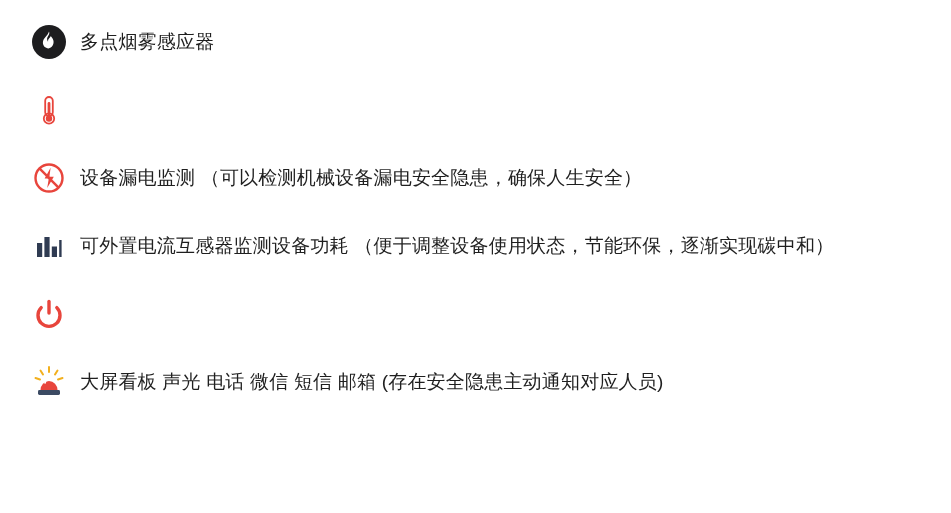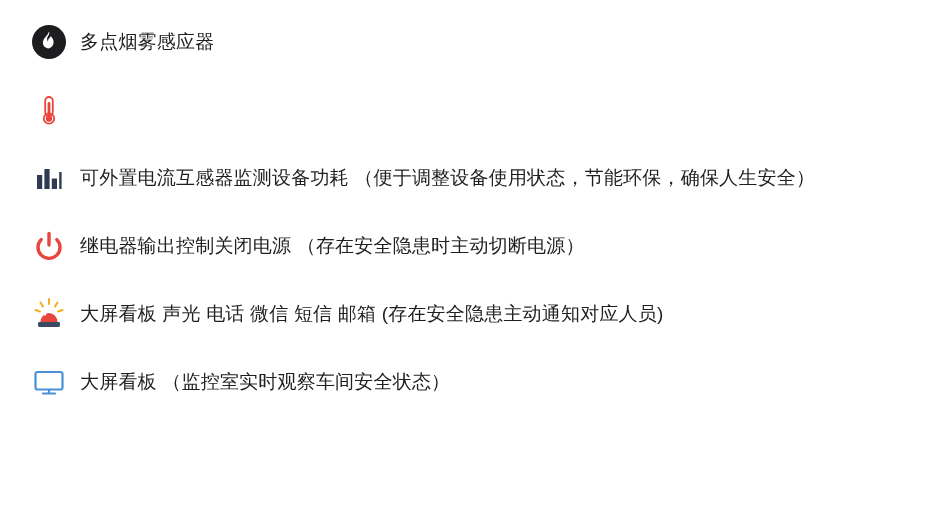--- a/index.html
+++ b/index.html
@@ -60,65 +60,64 @@
     <div class="icon-cell">
       <svg class="icon-svg" width="38" height="38" viewBox="0 0 38 38" aria-hidden="true">
         <rect x="15.2" y="6" width="7.6" height="19" rx="3.8" fill="none" stroke="#e8453c" stroke-width="1.8"></rect>
         <circle cx="19" cy="27.5" r="5.2" fill="none" stroke="#e8453c" stroke-width="1.8"></circle>
         <rect x="17.6" y="11" width="2.8" height="15" rx="1.4" fill="#e8453c"></rect>
         <circle cx="19" cy="27.5" r="3.2" fill="#e8453c"></circle>
       </svg>
     </div>
   </div>
 
+  <div class="feature-row">
+    <div class="icon-cell">
+      <svg class="icon-svg" width="38" height="38" viewBox="0 0 38 38" aria-hidden="true">
+        <circle cx="19" cy="19" r="13.5" fill="none" stroke="#e8453c" stroke-width="2.4"></circle>
+        <path d="M20.6 8.8 L14.6 19.6 h4.2 L17.2 29 l6.6-11.2 h-4.4 z" fill="#e8453c"></path>
+        <line x1="9.2" y1="9.2" x2="28.8" y2="28.8" stroke="#e8453c" stroke-width="2.4"></line>
+      </svg>
+    </div>
+    <div class="label-cell">设备漏电监测   （可以检测机械设备漏电安全隐患，确保人生安全）</div>
+  </div>
 
   <div class="feature-row">
     <div class="icon-cell">
       <svg class="icon-svg" width="38" height="38" viewBox="0 0 38 38" aria-hidden="true">
         <rect x="7" y="16" width="5.2" height="14" fill="#2f3b52"></rect>
         <rect x="14.4" y="10" width="5.2" height="20" fill="#2f3b52"></rect>
         <rect x="21.8" y="19.5" width="5.2" height="10.5" fill="#2f3b52"></rect>
         <rect x="29.2" y="13" width="2.4" height="17" fill="#2f3b52"></rect>
       </svg>
     </div>
-    <div class="label-cell">可外置电流互感器监测设备功耗  （便于调整设备使用状态，节能环保，确保人生安全）</div>
+    <div class="label-cell">可外置电流互感器监测设备功耗  （便于调整设备使用状态，节能环保，逐渐实现碳中和）</div>
   </div>
 
   <div class="feature-row">
     <div class="icon-cell">
       <svg class="icon-svg" width="38" height="38" viewBox="0 0 38 38" aria-hidden="true">
         <path d="M11.2 12.6 a11 11 0 1 0 15.6 0" fill="none" stroke="#e8453c" stroke-width="3.4" stroke-linecap="round"></path>
         <line x1="19" y1="6.5" x2="19" y2="18" stroke="#e8453c" stroke-width="3.4" stroke-linecap="round"></line>
       </svg>
     </div>
-    <div class="label-cell">继电器输出控制关闭电源  （存在安全隐患时主动切断电源）</div>
   </div>
 
   <div class="feature-row">
     <div class="icon-cell">
       <svg class="icon-svg" width="38" height="38" viewBox="0 0 38 38" aria-hidden="true">
         <g stroke="#f2b01e" stroke-width="2" stroke-linecap="round">
           <line x1="19" y1="4" x2="19" y2="9"></line>
           <line x1="10.5" y1="7.5" x2="13" y2="11.5"></line>
           <line x1="27.5" y1="7.5" x2="25" y2="11.5"></line>
           <line x1="5.5" y1="15" x2="10" y2="16.5"></line>
           <line x1="32.5" y1="15" x2="28" y2="16.5"></line>
         </g>
         <path d="M10.5 27 a8.5 9 0 0 1 17 0 z" fill="#e8453c"></path>
         <rect x="8" y="27" width="22" height="5" rx="1.4" fill="#3b4a63"></rect>
         <path d="M15 20 a4.5 5.5 0 0 1 3.2 -4.2" fill="none" stroke="#ffffff" stroke-width="1.6" stroke-linecap="round"></path>
       </svg>
     </div>
     <div class="label-cell">大屏看板 声光  电话  微信  短信  邮箱 (存在安全隐患主动通知对应人员)</div>
   </div>
 
-  <div class="feature-row">
-    <div class="icon-cell">
-      <svg class="icon-svg" width="38" height="38" viewBox="0 0 38 38" aria-hidden="true">
-        <rect x="5.5" y="9" width="27" height="17.5" rx="2" fill="none" stroke="#4a90d9" stroke-width="2.2"></rect>
-        <line x1="13" y1="30.5" x2="25" y2="30.5" stroke="#4a90d9" stroke-width="2.2" stroke-linecap="round"></line>
-        <line x1="19" y1="26.5" x2="19" y2="30.5" stroke="#4a90d9" stroke-width="2.2"></line>
-      </svg>
-    </div>
-    <div class="label-cell">大屏看板  （监控室实时观察车间安全状态）</div>
-  </div>
 
 </div>
 
 </body></html>

